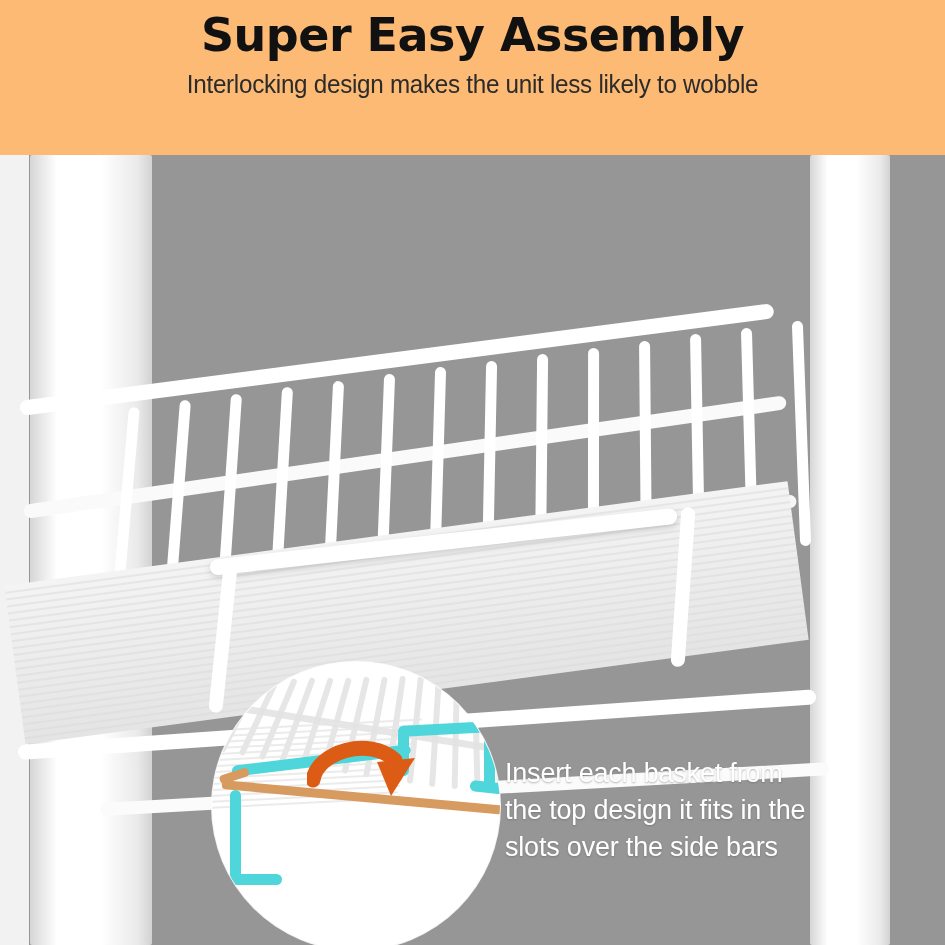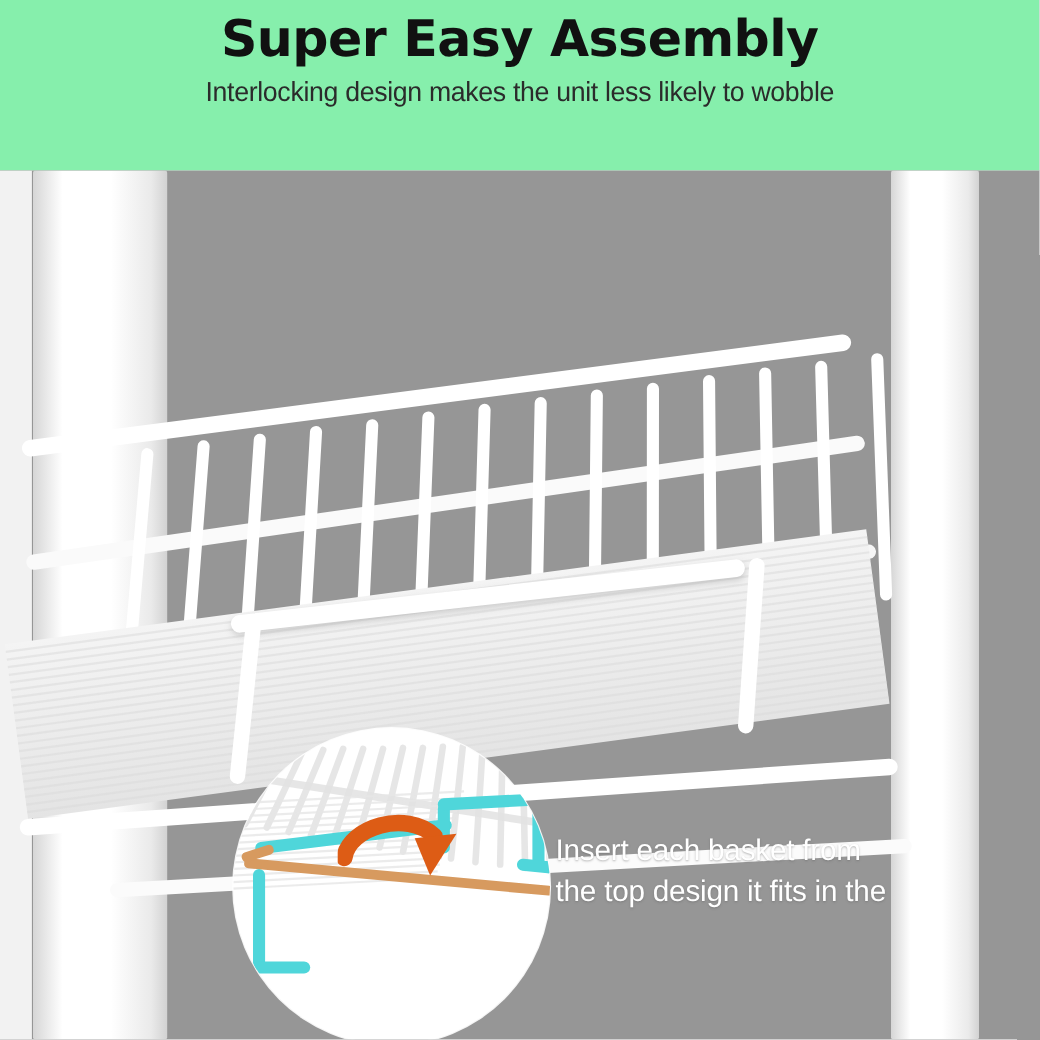--- a/index.html
+++ b/index.html
@@ -7,21 +7,21 @@
   body{
     width:945px;height:945px;
     background:#ffffff;
     font-family:"Liberation Sans","DejaVu Sans",sans-serif;
     overflow:hidden;
     position:relative;
   }
   #root{position:relative;width:945px;height:945px;overflow:hidden;background:#fff;}
 
   
-  .header{position:absolute;left:0;top:0;width:945px;height:155px;background:#86efac;}
+  .header{position:absolute;left:0;top:0;width:945px;height:155px;background:#fdba74;}
   .title{
     position:absolute;left:0;top:8px;width:945px;
     text-align:center;
     font-size:46px;
     font-weight:bold;
     letter-spacing:-0.5px;
     color:#111111;
     line-height:54px;
     font-family:"DejaVu Sans","Liberation Sans",sans-serif;
     white-space:nowrap;
@@ -271,16 +271,17 @@
         <svg width="130" height="110" viewBox="0 0 130 110">
           <path d="M6,46 C10,18 62,2 88,26" stroke="#dd5c15" stroke-width="15" fill="none" stroke-linecap="round"></path>
           <polygon points="70,28 108,24 84,62" fill="#dd5c15"></polygon>
         </svg>
       </div>
     </div>
 
     <div class="caption">
       <div>Insert each basket from</div>
       <div>the top design it fits in the</div>
+      <div>slots over the side bars</div>
     </div>
 
   </div>
 </div>
 
 </body></html>

